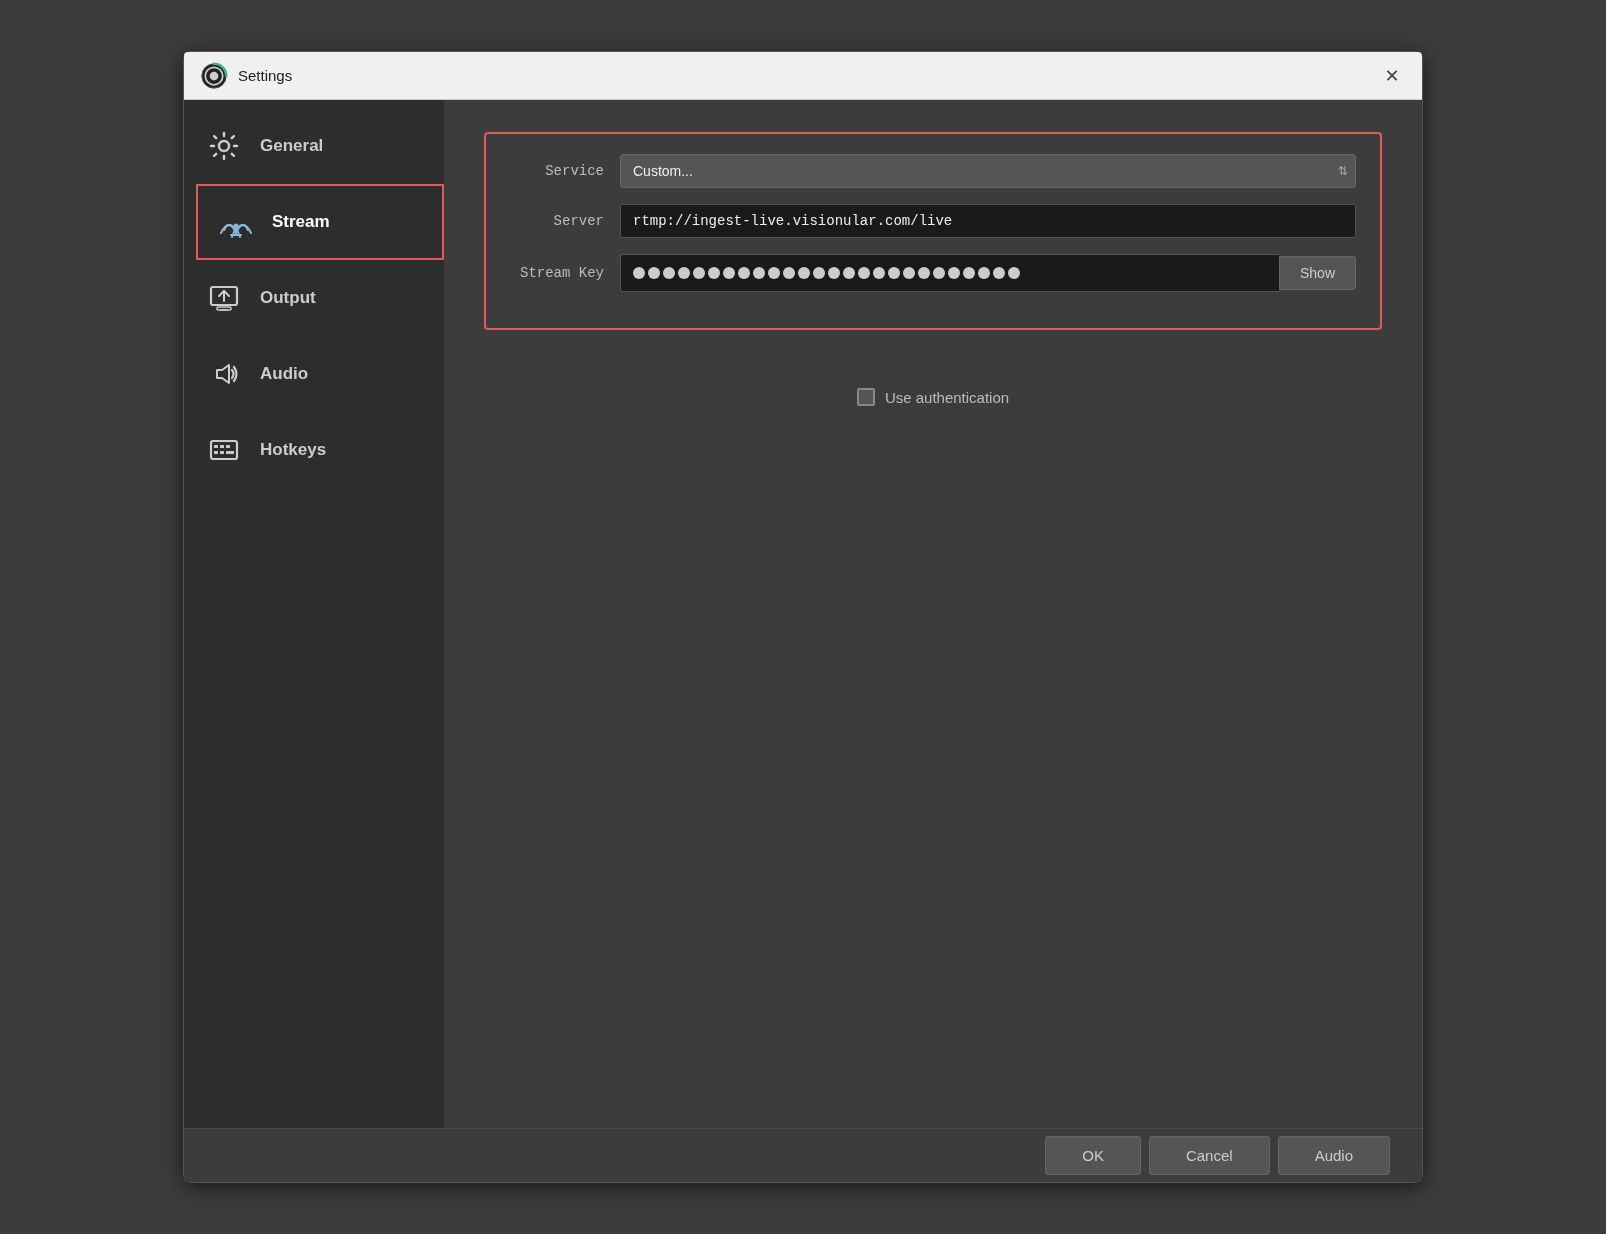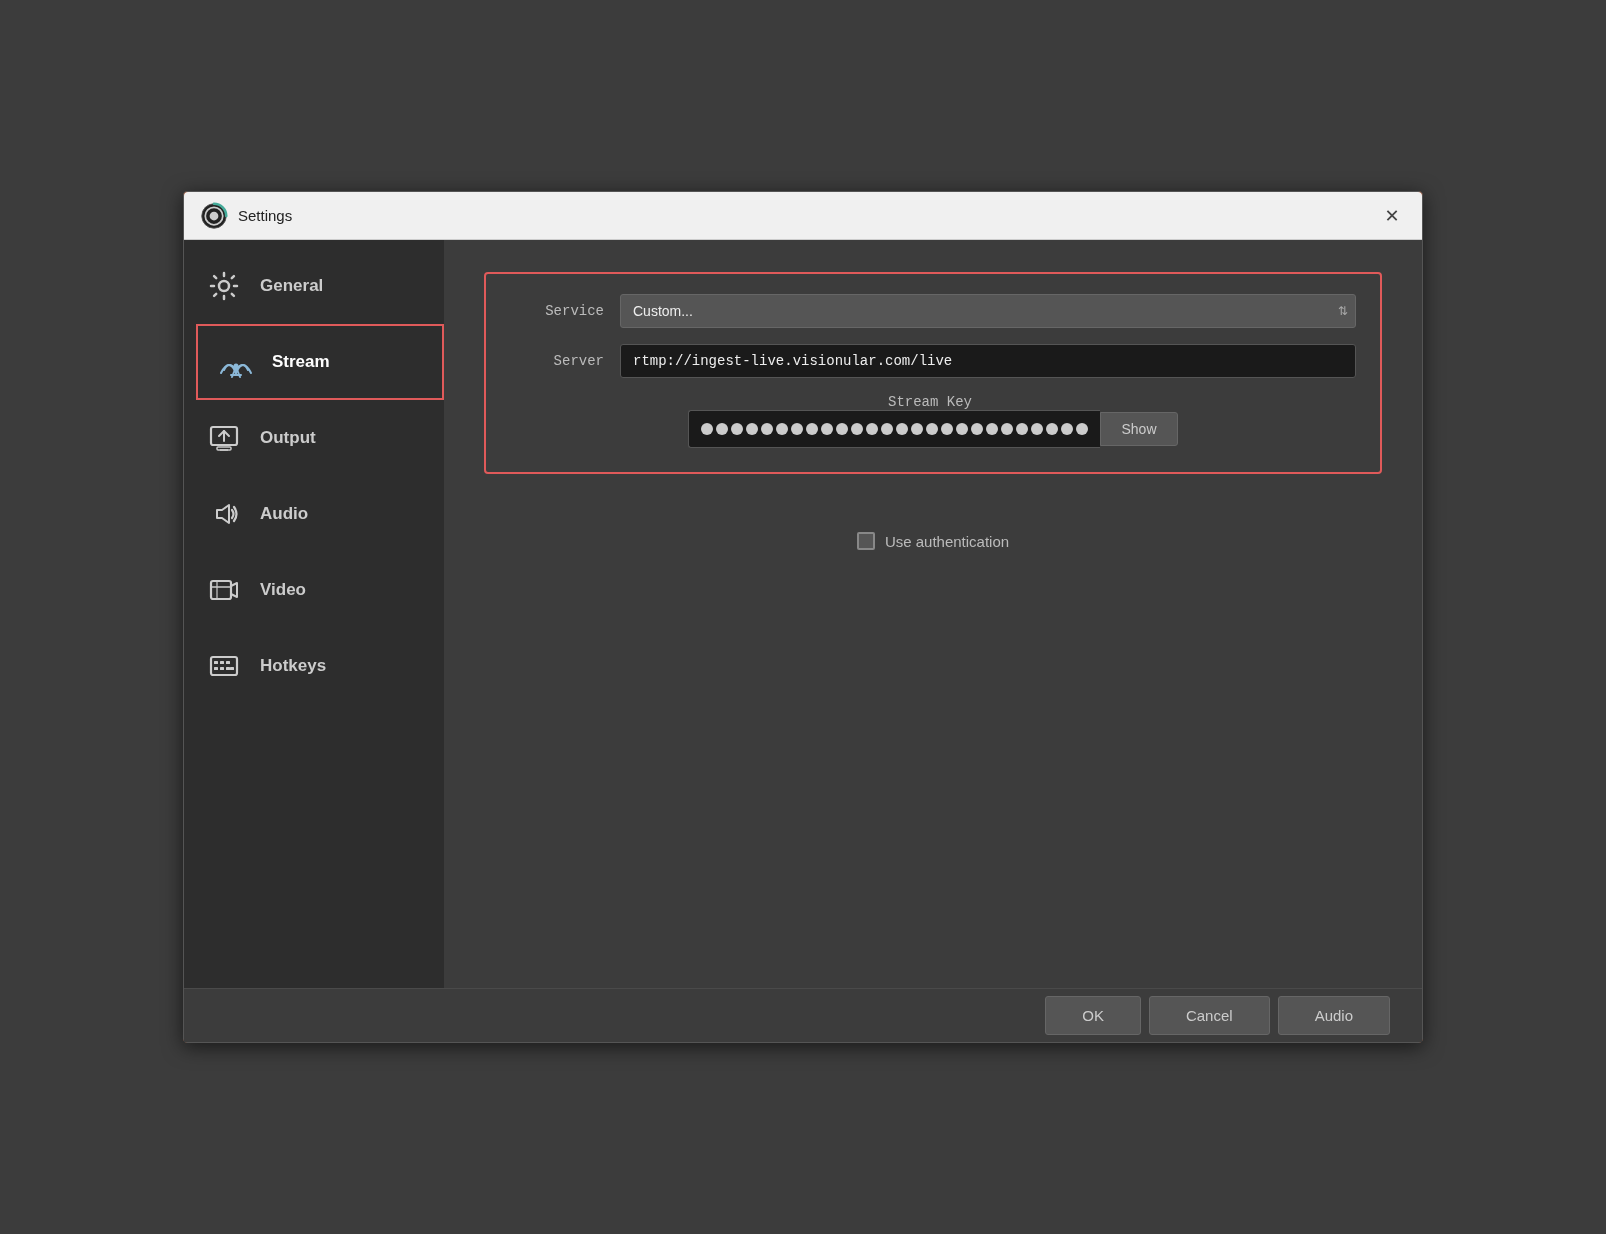--- a/index.html
+++ b/index.html
@@ -6,24 +6,24 @@
     body {
       background: #3c3c3c;
       font-family: 'Segoe UI', Arial, sans-serif;
       display: flex;
       justify-content: center;
       align-items: center;
       min-height: 100vh;
     }
     .window {
       width: 1240px;
-      height: 852px;
+      height: 1132px;
       background: #c2410c;
       border: 1px solid #555;
-      border-radius: 4px;
+      border-radius: 9px;
       display: flex;
       flex-direction: column;
       box-shadow: 0 4px 20px rgba(0,0,0,0.6);
     }
     .titlebar {
       background: #f0f0f0;
       height: 48px;
       display: flex;
       align-items: center;
       padding: 0 16px;
@@ -102,21 +102,21 @@
       border-radius: 4px;
       padding: 20px 24px;
       background: #3c3c3c;
       margin-bottom: 32px;
     }
     .form-row {
       display: flex;
       align-items: center;
       margin-bottom: 16px;
     }
-    .form-row:last-child { margin-bottom: 4px; flex-direction: column; }
+    .form-row:last-child { margin-bottom: 16px; }
     .form-label {
       width: 110px;
       text-align: right;
       color: #bbb;
       font-size: 14px;
       padding-right: 16px;
       flex-shrink: 0;
       font-family: 'Courier New', monospace;
     }
     .form-control {
@@ -312,31 +312,20 @@
         <div class="sidebar-icon">
           <svg width="30" height="30" viewBox="0 0 30 30" fill="none" xmlns="http://www.w3.org/2000/svg">
             <path d="M8 11 L8 19 L13 19 L20 24 L20 6 L13 11 Z" stroke="#ccc" stroke-width="2" stroke-linejoin="round" fill="none"></path>
             <path d="M23 11 Q26 15 23 19" stroke="#ccc" stroke-width="2.2" stroke-linecap="round" fill="none"></path>
             <path d="M25 8 Q30 15 25 22" stroke="#ccc" stroke-width="2.2" stroke-linecap="round" fill="none"></path>
           </svg>
         </div>
         <span>Audio</span>
       </div>
 
-      <div class="sidebar-item">
-        <div class="sidebar-icon">
-          <svg width="30" height="30" viewBox="0 0 30 30" fill="none" xmlns="http://www.w3.org/2000/svg">
-            <rect x="2" y="6" width="20" height="18" rx="2" stroke="#ccc" stroke-width="2.2" fill="none"></rect>
-            <line x1="2" y1="12" x2="22" y2="12" stroke="#ccc" stroke-width="1.5"></line>
-            <line x1="8" y1="6" x2="8" y2="24" stroke="#ccc" stroke-width="1.2"></line>
-            <polyline points="22,11 28,8 28,22 22,19" stroke="#ccc" stroke-width="2" stroke-linejoin="round" fill="none"></polyline>
-          </svg>
-        </div>
-        <span>Video</span>
-      </div>
 
       <div class="sidebar-item">
         <div class="sidebar-icon">
           <svg width="30" height="30" viewBox="0 0 30 30" fill="none" xmlns="http://www.w3.org/2000/svg">
             <rect x="2" y="6" width="26" height="18" rx="2" stroke="#ccc" stroke-width="2.2" fill="none"></rect>
             <rect x="5" y="10" width="4" height="3" rx="0.5" fill="#ccc"></rect>
             <rect x="11" y="10" width="4" height="3" rx="0.5" fill="#ccc"></rect>
             <rect x="17" y="10" width="4" height="3" rx="0.5" fill="#ccc"></rect>
             <rect x="5" y="16" width="4" height="3" rx="0.5" fill="#ccc"></rect>
             <rect x="11" y="16" width="4" height="3" rx="0.5" fill="#ccc"></rect>

